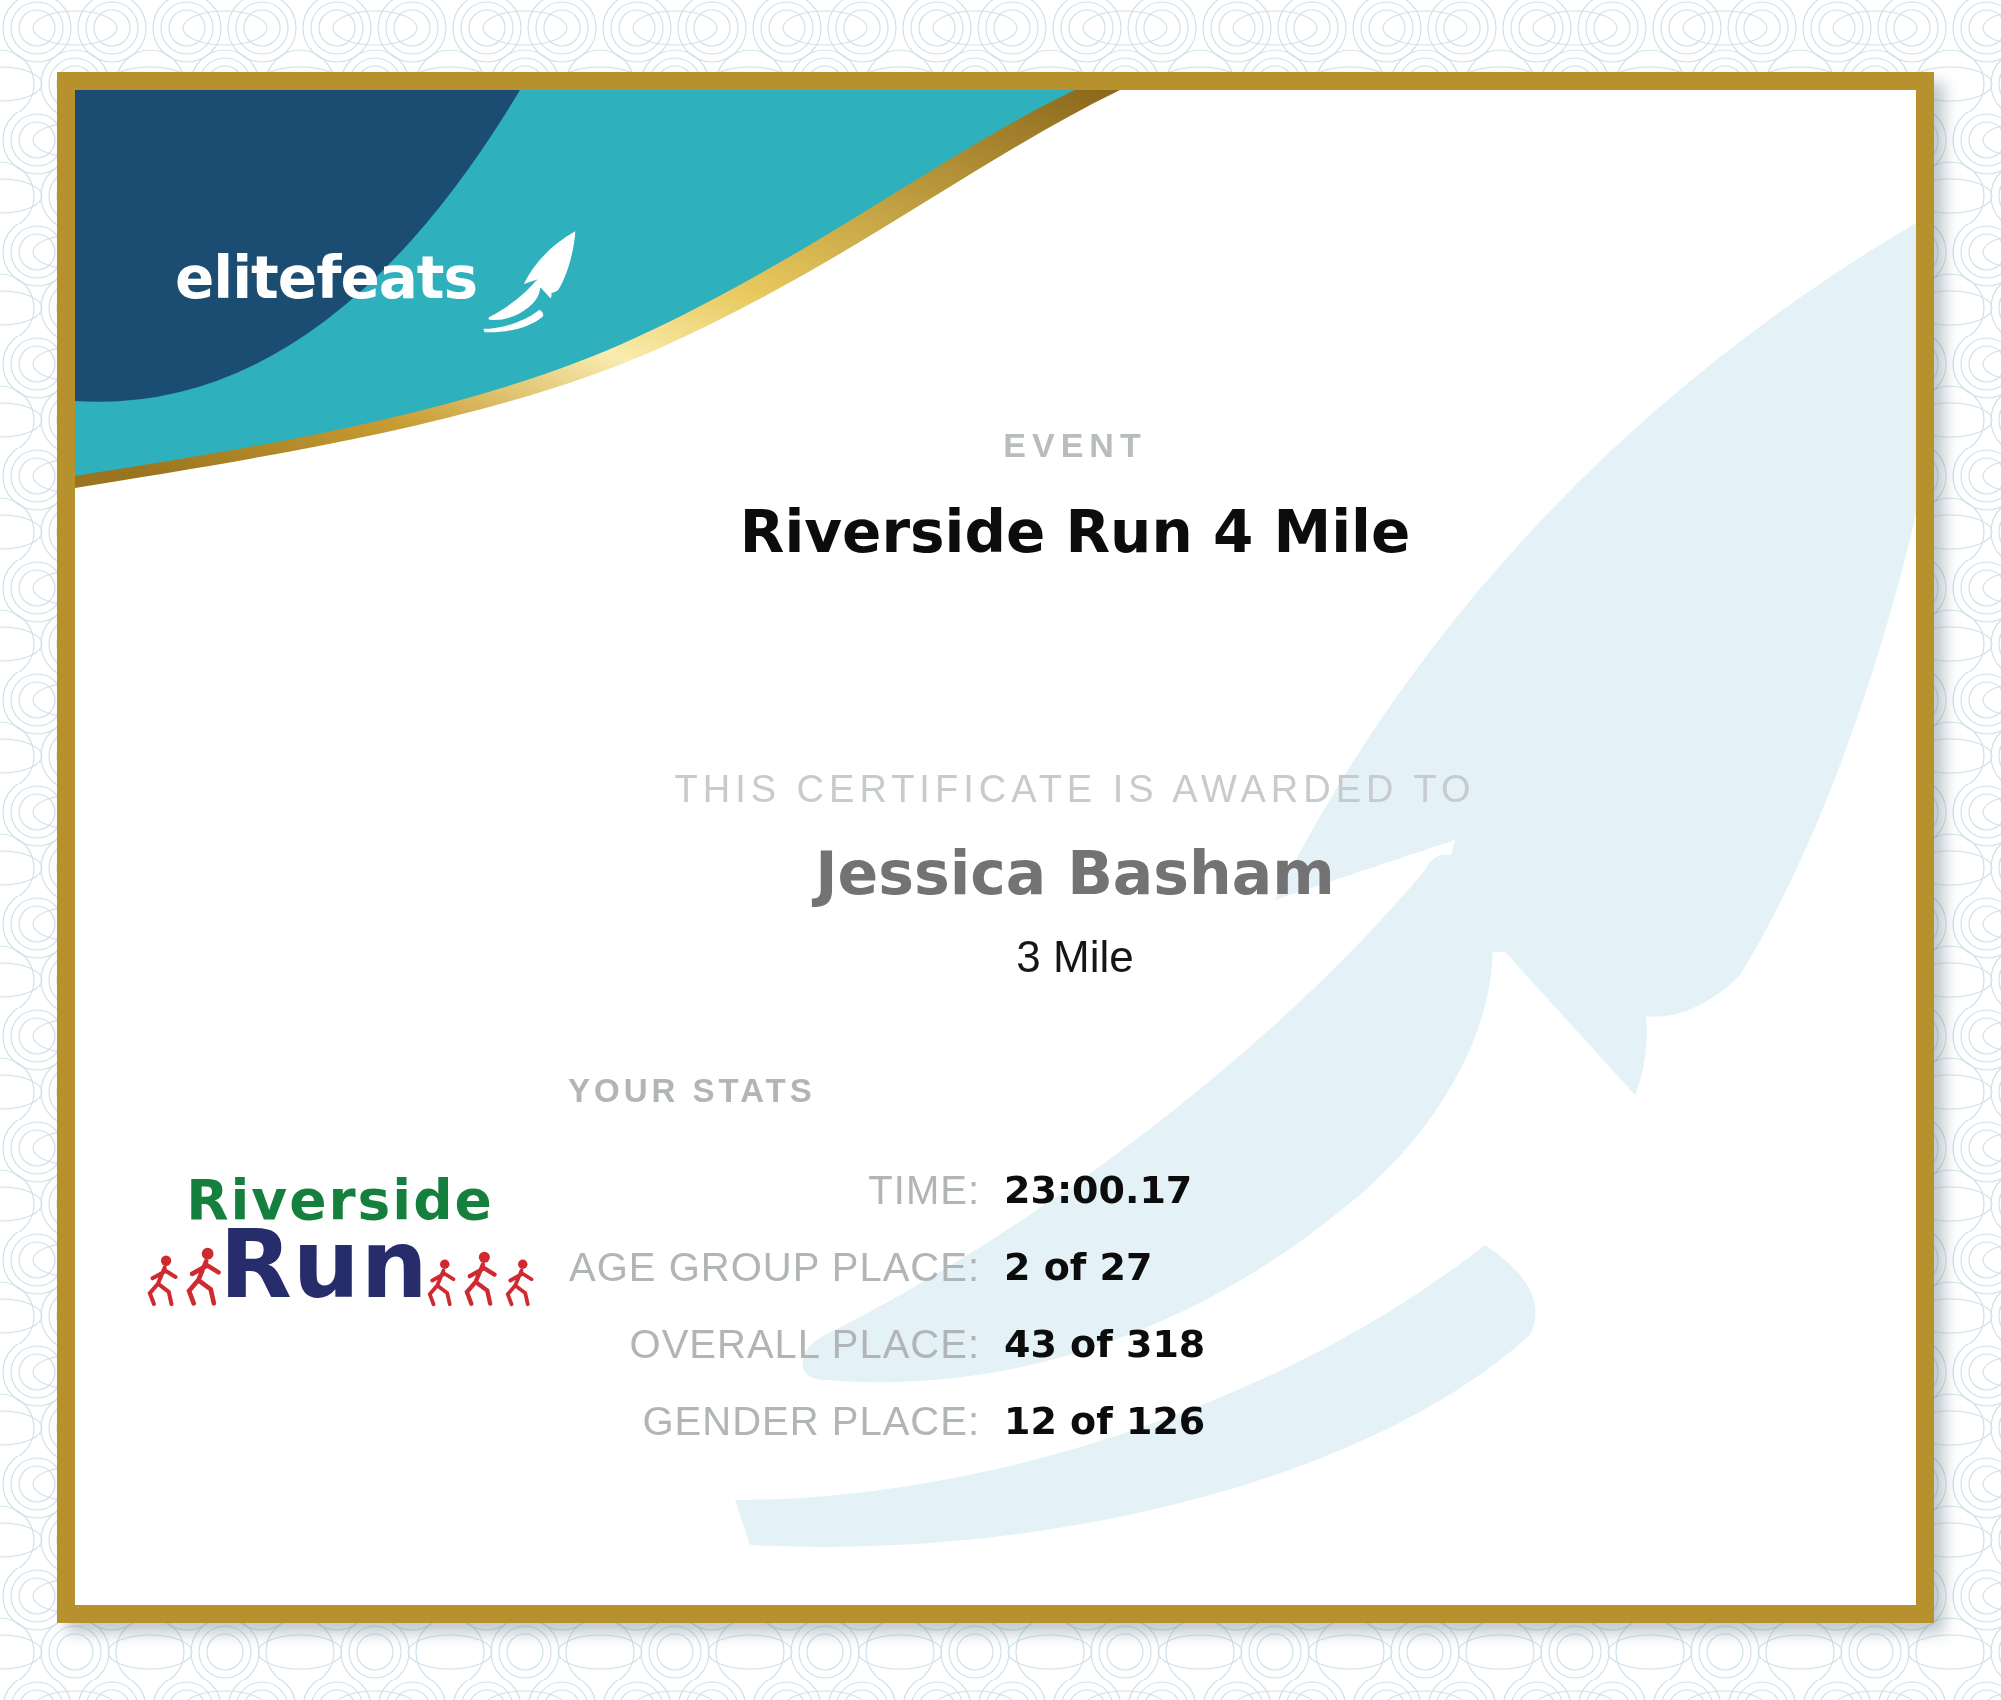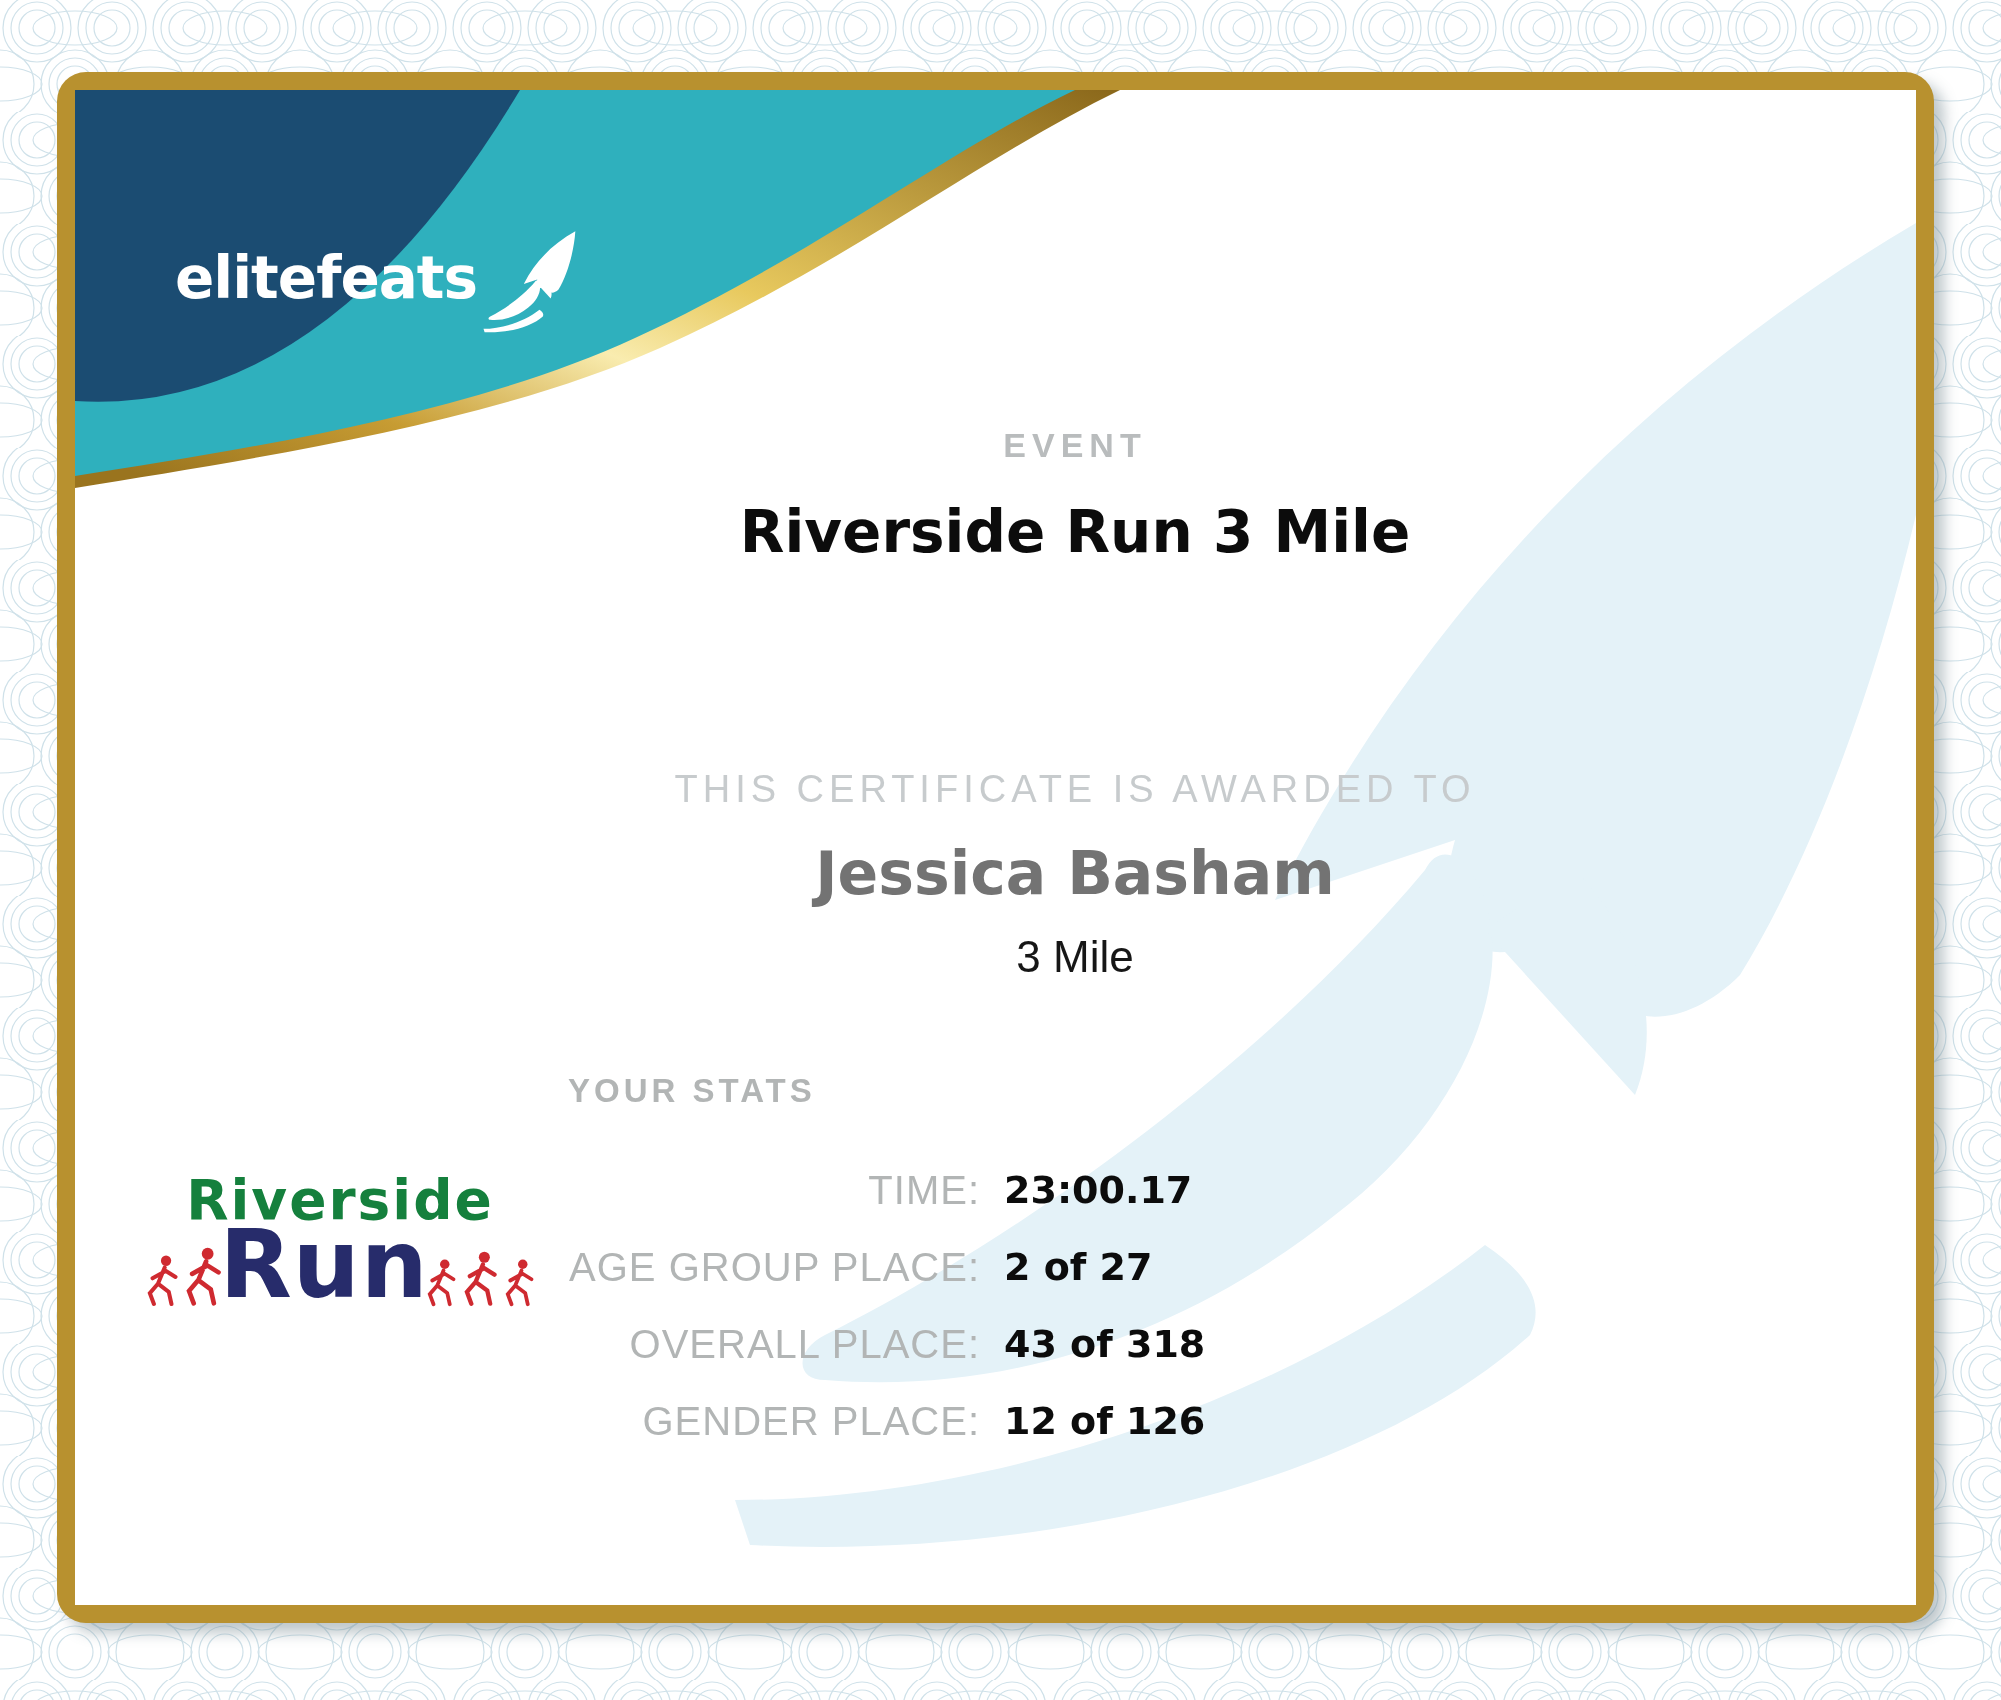--- a/index.html
+++ b/index.html
@@ -1,20 +1,20 @@
 <!DOCTYPE html>
 <html><head>
 <meta charset="utf-8">
 <style>
   html,body{margin:0;padding:0;background:#fff;}
   body{width:2001px;height:1700px;position:relative;font-family:"Liberation Sans",sans-serif;}
   .canvas{position:absolute;inset:0;overflow:hidden;background:#fff;}
   .guilloche{position:absolute;left:0;top:0;z-index:0;}
   .frame{position:absolute;left:57px;top:72px;right:67px;bottom:77px;background:#b8912f;z-index:1;
-         box-shadow:10px 10px 14px rgba(110,130,140,.45);border-radius:29px;}
+         box-shadow:10px 10px 14px rgba(110,130,140,.45);}
   .inner{position:absolute;inset:18px;background:#ffffff;overflow:hidden;}
   .watermark{position:absolute;left:600px;top:60px;z-index:0;color:#e4f2f8;}
   .swoosh{position:absolute;left:0;top:0;z-index:1;}
   .brand{position:absolute;left:100px;top:138px;z-index:2;display:flex;align-items:flex-start;}
   .brand-text{font-family:"DejaVu Sans",sans-serif;font-weight:700;font-size:58px;color:#ffffff;
               letter-spacing:-1px;padding-top:16px;}
   .brand-icon{color:#ffffff;margin-left:2px;}
   .center-col{position:absolute;left:220px;width:1560px;text-align:center;z-index:2;}
   .event-label{top:336px;font-size:34px;font-weight:700;letter-spacing:6px;color:#b9bcbd;}
   .event-name{top:408px;font-family:"DejaVu Sans",sans-serif;font-weight:800;font-size:58px;color:#0c0c0c;}
@@ -117,21 +117,21 @@
 
       <div class="brand">
         <span class="brand-text">elitefeats</span>
         <svg class="brand-icon" width="112" height="112" viewBox="0 0 100 100">
             <use href="#wingedfoot"></use>
           </svg>
       </div>
 
       <div class="center-col">
         <div class="event-label">EVENT</div>
-        <div class="event-name">Riverside Run 3 Mile</div>
+        <div class="event-name">Riverside Run 4 Mile</div>
         <div class="awarded">THIS CERTIFICATE IS AWARDED TO</div>
         <div class="recipient">Jessica Basham</div>
         <div class="distance">3 Mile</div>
       </div>
 
       <div class="stats-heading">YOUR STATS</div>
 
       <div class="stats">
         <div class="stat-label">TIME:</div>
         <div class="stat-value">23:00.17</div>

